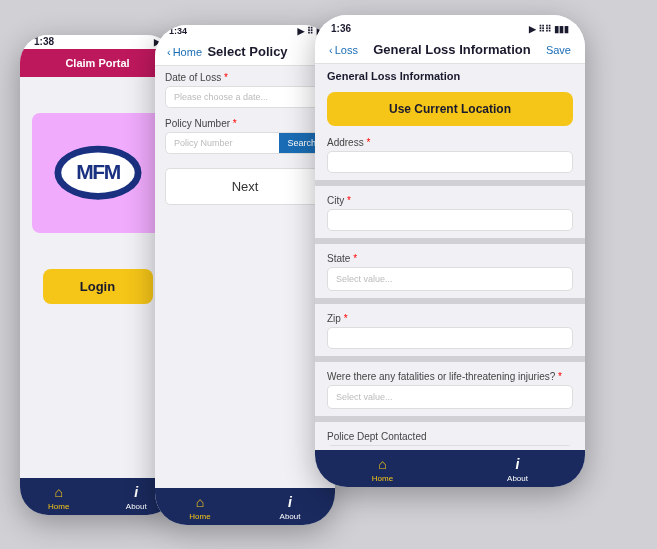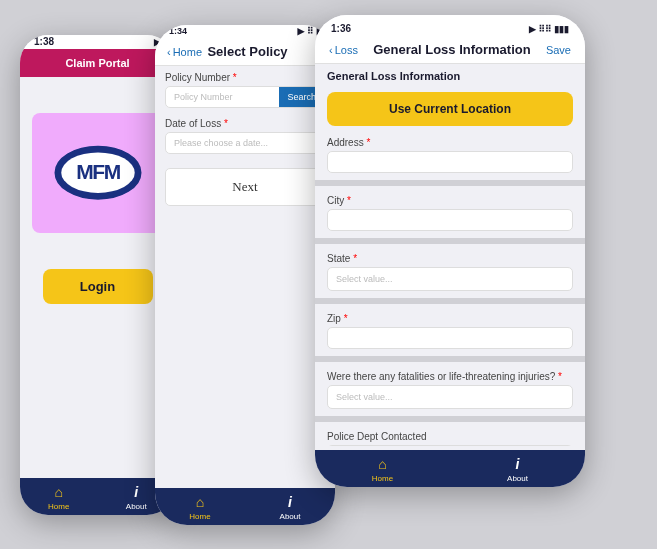--- a/index.html
+++ b/index.html
@@ -251,21 +251,20 @@
     .next-btn {
       margin: 10px 10px;
       background: white;
       border: 1px solid #ddd;
       border-radius: 5px;
       padding: 10px;
       text-align: center;
       font-size: 13px;
       font-weight: 500;
       color: #333;
-      font-family: Liberation Serif, serif;
     }
 
     
     .phone-3 .status-bar {
       font-size: 10px;
       padding: 8px 16px 2px;
     }
 
     .phone-3 .nav-bar {
       padding: 6px 14px;
@@ -378,34 +377,34 @@
         <span>Home</span>
       </span>
       <span class="nav-title">Select Policy</span>
       <span style="width:30px;"></span>
     </div>
 
     <div class="form-section">
 
       <div class="field-group">
         <div class="field-label">
+          <span>Date of Loss</span><span class="required-star"> *</span>
+        </div>
+        <div class="field-input">
+          <span style="color:#bbb;">Please choose a date...</span>
+        </div>
+      </div>
+
+      <div class="field-group">
+        <div class="field-label">
           <span>Policy Number</span><span class="required-star"> *</span>
         </div>
         <div class="field-input-with-btn">
           <span class="field-input-part" style="color:#bbb;">Policy Number</span>
           <span class="field-search-btn">Search</span>
-        </div>
-      </div>
-
-      <div class="field-group">
-        <div class="field-label">
-          <span>Date of Loss</span><span class="required-star"> *</span>
-        </div>
-        <div class="field-input">
-          <span style="color:#bbb;">Please choose a date...</span>
         </div>
       </div>
 
       <div class="next-btn">Next</div>
     </div>
 
     <div class="tab-bar">
       <div class="tab-item">
         <span class="tab-icon">⌂</span>
         <span class="tab-label-gold">Home</span>

